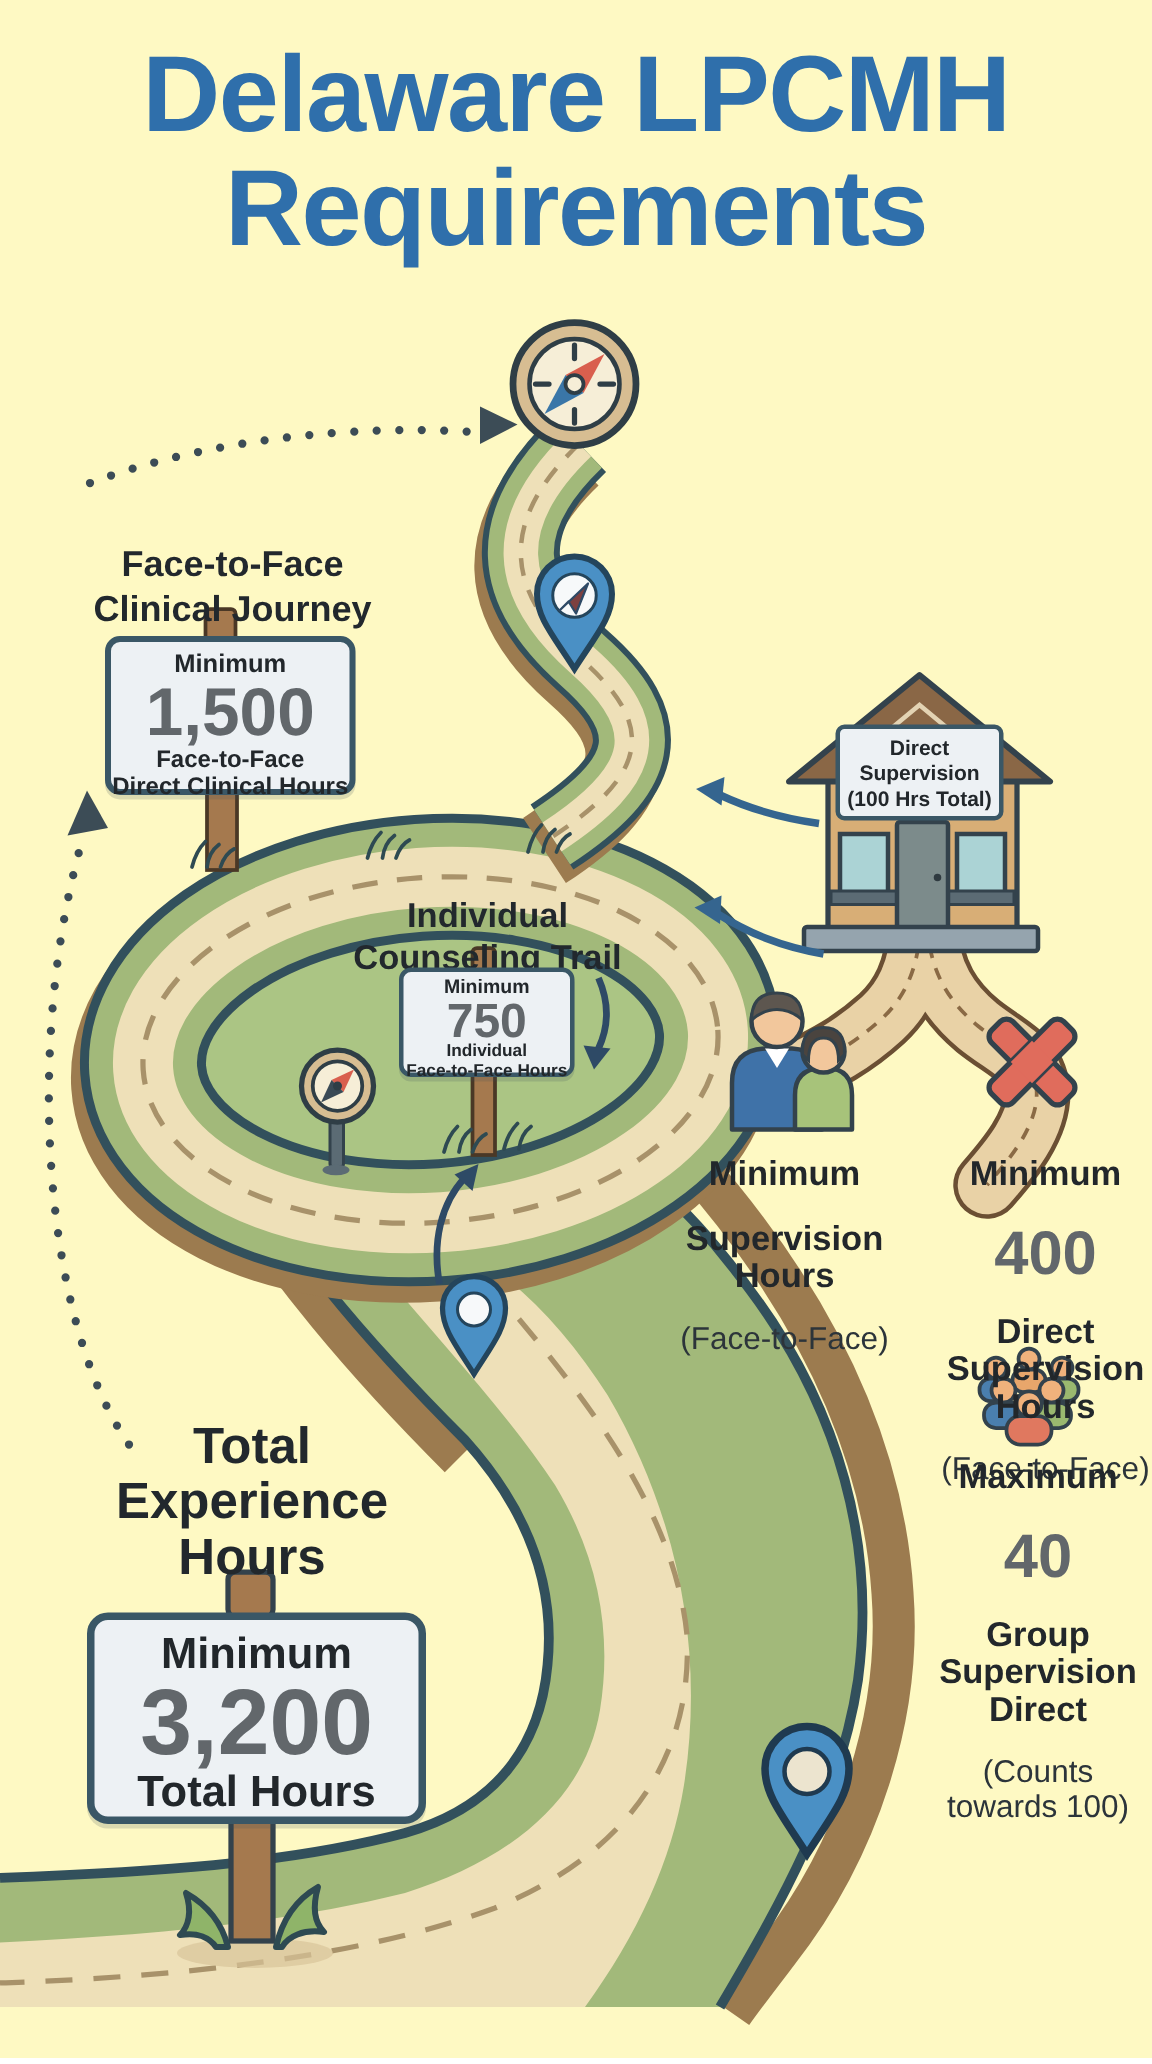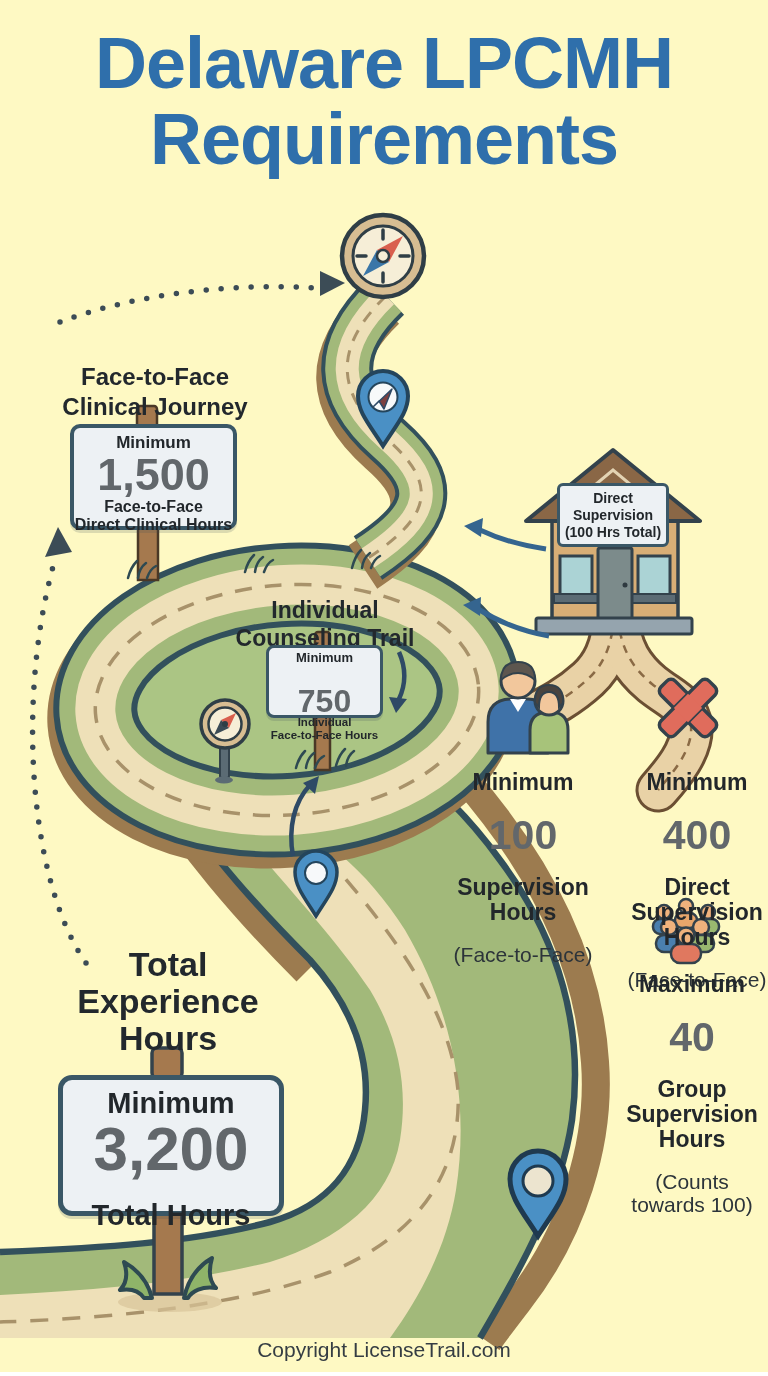--- a/index.html
+++ b/index.html
@@ -27,29 +27,29 @@
   }
   .sign .lbl{font-weight:bold;color:#22272b;}
   .sign .val{font-weight:bold;color:#62676b;}
   .sign .unit{font-weight:bold;color:#22272b;white-space:pre-line;}
   #sign-1500{left:70px;top:424px;width:167px;height:106px;padding-top:5px;}
   #sign-1500 .lbl{font-size:17px;line-height:19px;}
   #sign-1500 .val{font-size:45px;line-height:46px;}
   #sign-1500 .unit{font-size:16px;line-height:18px;}
   #sign-750{left:266px;top:645px;width:117px;height:73px;border-width:3px;border-radius:8px;padding-top:3px;}
   #sign-750 .lbl{font-size:13px;line-height:14px;}
-  #sign-750 .val{font-size:32px;line-height:30px;margin-top:21px;}
+  #sign-750 .val{font-size:32px;line-height:30px;}
   #sign-750 .unit{font-size:11.5px;line-height:12.5px;}
   #sign-bldg{left:557px;top:483px;width:112px;height:64px;border-width:3px;border-radius:6px;
     display:flex;align-items:center;justify-content:center;box-shadow:none;}
   #sign-bldg .unit{font-size:14px;line-height:17px;}
   #sign-3200{left:58px;top:1075px;width:226px;height:141px;border-width:5px;border-radius:14px;padding-top:7px;}
   #sign-3200 .lbl{font-size:29px;line-height:32px;}
   #sign-3200 .val{font-size:62px;line-height:60px;}
-  #sign-3200 .unit{font-size:29px;line-height:32px;margin-top:20px;}
+  #sign-3200 .unit{font-size:29px;line-height:32px;}
   .stat{position:absolute;z-index:3;text-align:center;white-space:pre-line;}
   .stat .s-lbl{font-weight:bold;font-size:23px;line-height:25px;color:#22272b;}
   .stat .s-val{font-weight:bold;font-size:41px;line-height:44px;color:#62676b;}
   .stat .s-unit{font-weight:bold;font-size:23px;line-height:25px;color:#22272b;white-space:pre-line;}
   .stat .s-note{font-size:21px;line-height:23px;color:#2c343a;white-space:pre-line;}
   #stat-100{left:448px;top:752px;width:150px;}
   #stat-400{left:624px;top:752px;width:146px;}
   #stat-40{left:619px;top:954px;width:146px;}
   .footer{left:0;right:0;top:1338px;font-size:21px;color:#353d43;}
 </style>
@@ -263,40 +263,38 @@
   </div>
 
   <div class="sign" id="sign-3200">
     <div class="lbl">Minimum</div>
     <div class="val">3,200</div>
     <div class="unit">Total Hours</div>
   </div>
 
   <div class="stat" id="stat-100">
     <div class="s-lbl">Minimum</div>
-    <div class="s-val">100</div>
     <div class="s-unit">Supervision
 Hours</div>
     <div class="s-note">(Face-to-Face)</div>
   </div>
 
   <div class="stat" id="stat-400">
     <div class="s-lbl">Minimum</div>
     <div class="s-val">400</div>
     <div class="s-unit">Direct
 Supervision
 Hours</div>
     <div class="s-note">(Face-to-Face)</div>
   </div>
 
   <div class="stat" id="stat-40">
     <div class="s-lbl">Maximum</div>
     <div class="s-val">40</div>
     <div class="s-unit">Group
 Supervision
-Hours</div>
+Direct</div>
     <div class="s-note">(Counts
 towards 100)</div>
   </div>
 
-  <div class="txt footer">Copyright LicenseTrail.com</div>
 
 </div>
 
 </body></html>

